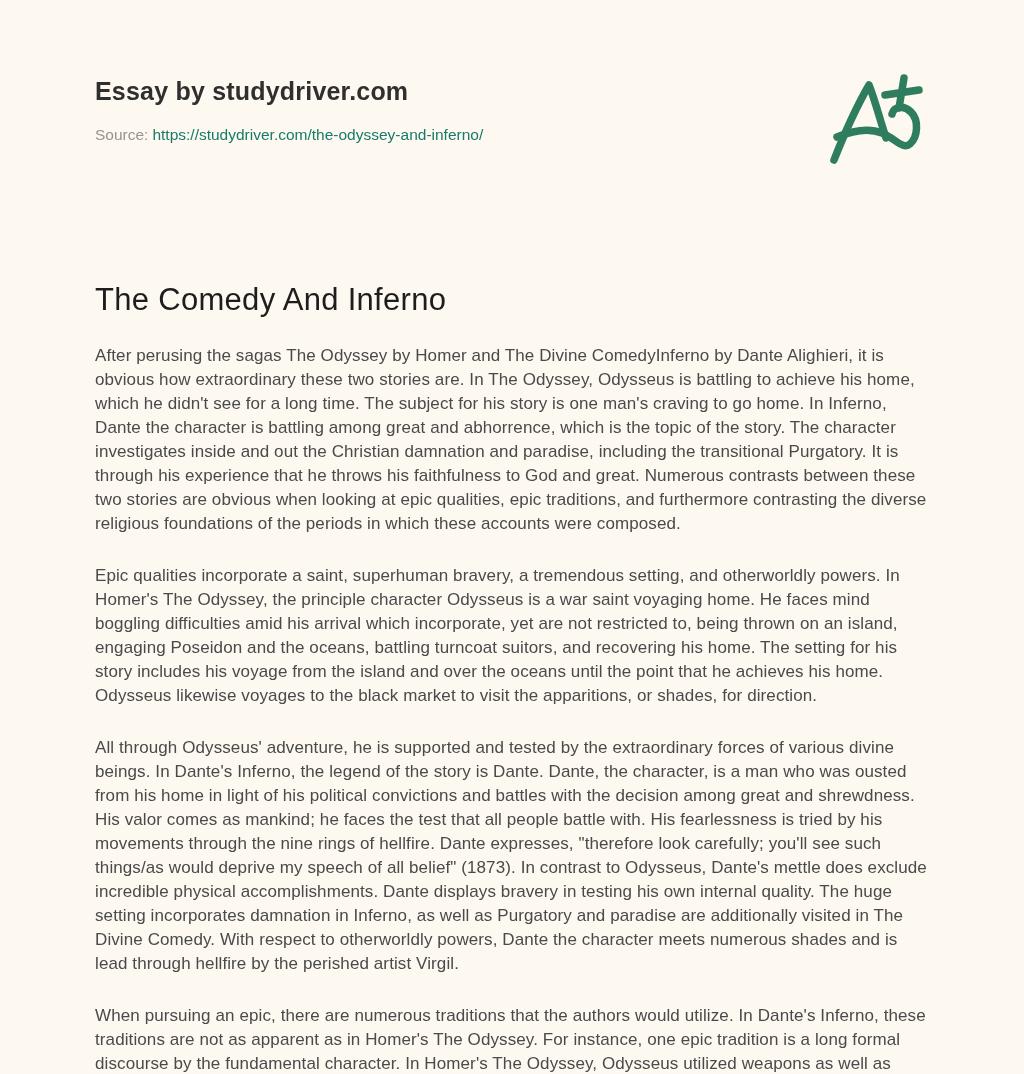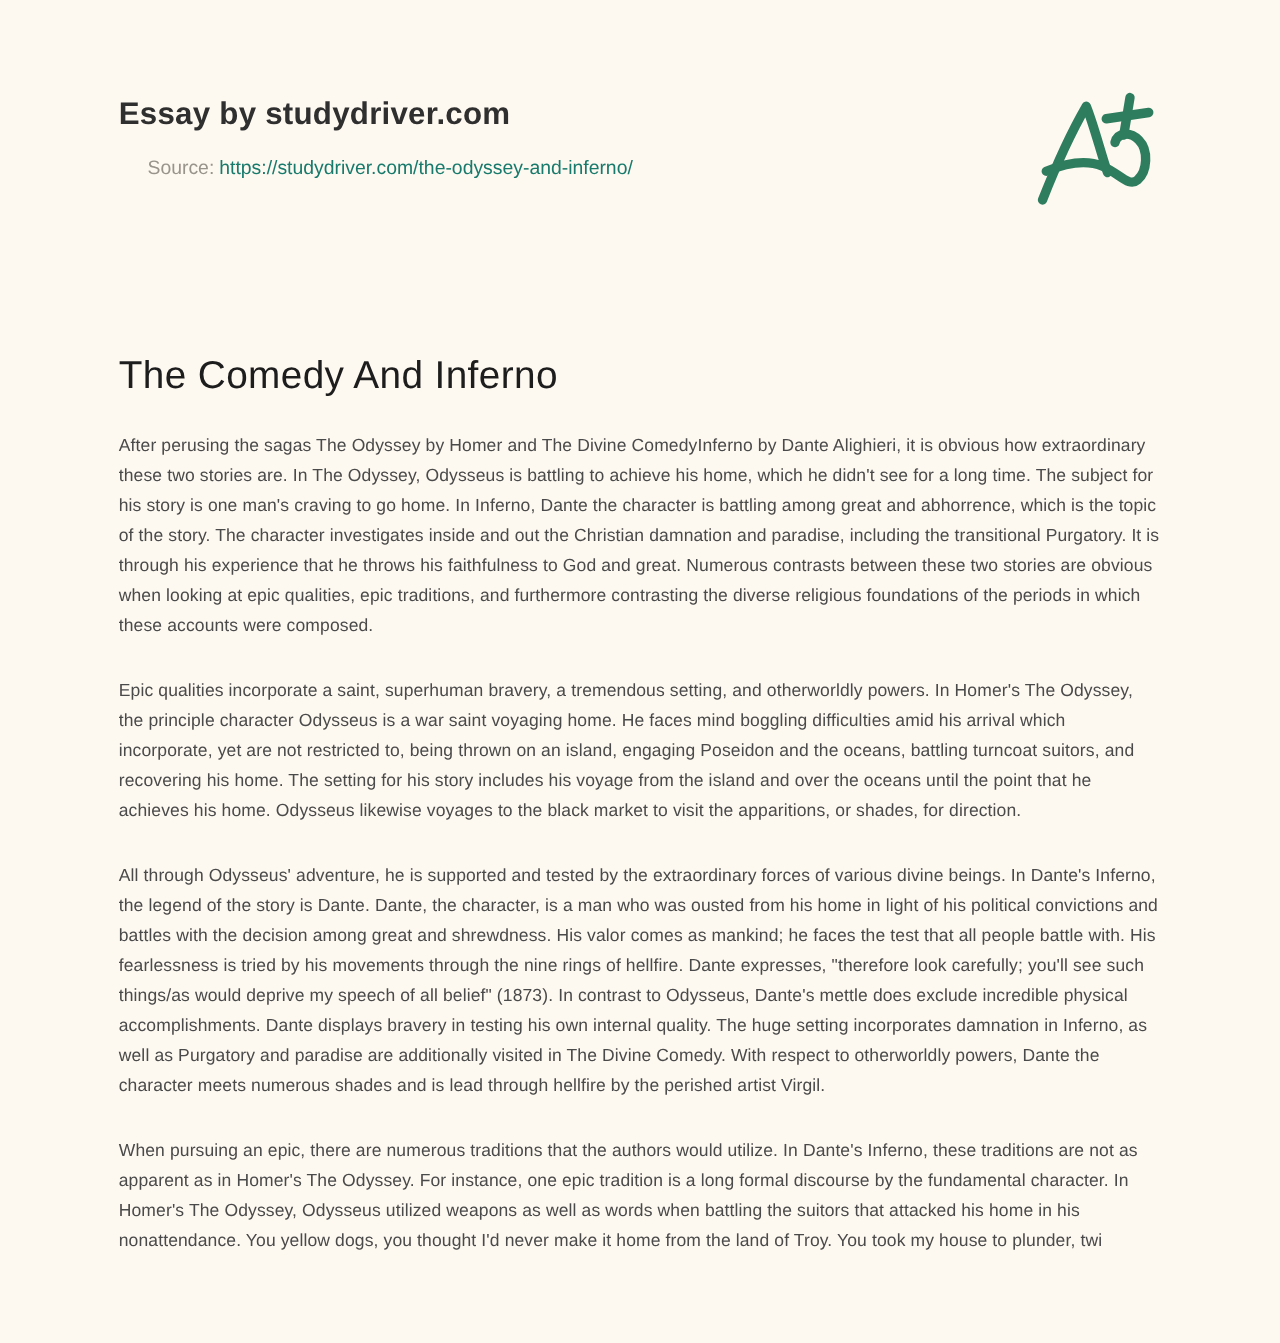--- a/index.html
+++ b/index.html
@@ -30,21 +30,20 @@
     font-size: 25px;
     font-weight: 700;
     color: #2f2f2f;
     letter-spacing: 0.2px;
     line-height: 1.2;
   }
   .source-line {
     margin-top: 19px;
     font-size: 15.5px;
     line-height: 1.25;
-    margin-left: 23px;
   }
   .source-label {
     color: #98938b;
   }
   .source-link {
     color: #177a6b;
     text-decoration: none;
     margin-left: 4px;
   }
   .logo {
@@ -60,21 +59,21 @@
     font-weight: 400;
     color: #1d1d1d;
     letter-spacing: 0.3px;
     line-height: 1.15;
   }
   .essay-body {
     margin-top: 26px;
   }
   .essay-body p {
     margin: 0 0 28px 0;
-    font-size: 14px;
+    font-size: 17px;
     line-height: 24px;
     color: #4a4a4a;
     letter-spacing: 0.1px;
   }
 </style>
 </head>
 <body>
 
 <div class="page">
 

